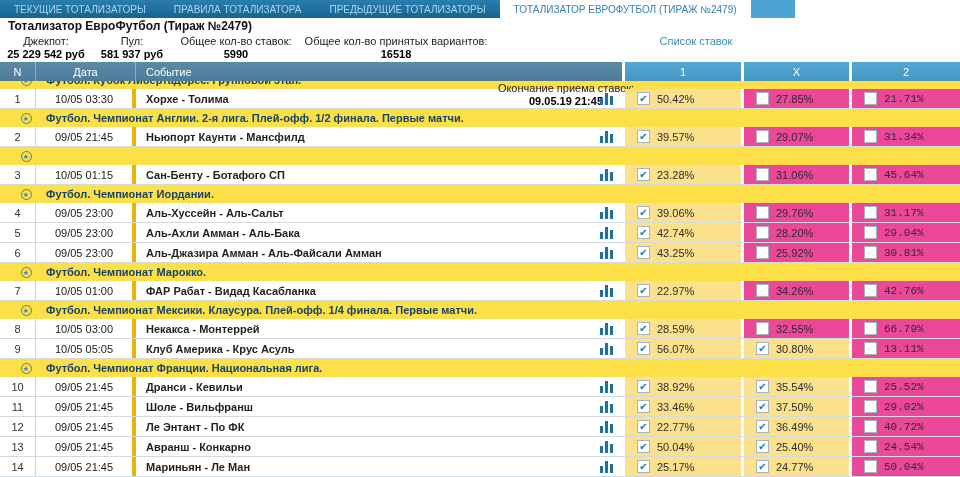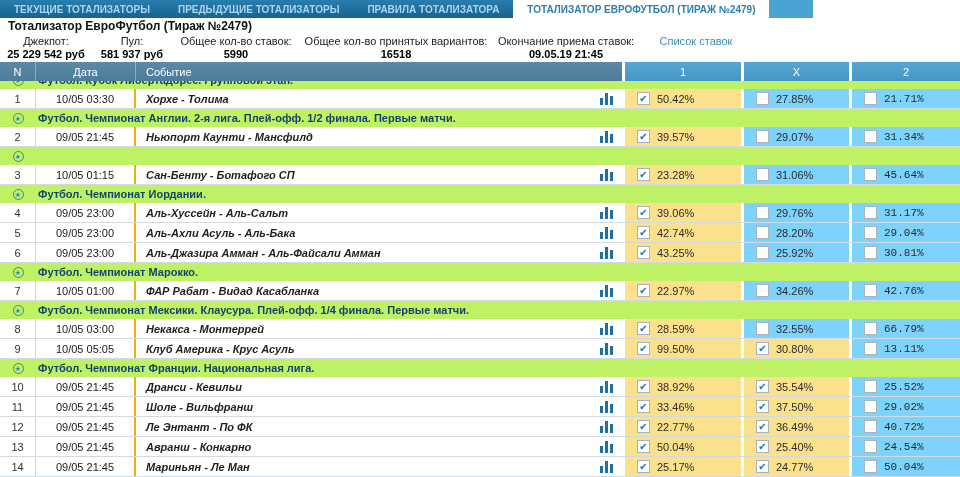--- a/index.html
+++ b/index.html
@@ -1,83 +1,83 @@
 <!DOCTYPE html>
 <html><head>
 <meta charset="utf-8">
 <style>
   * { box-sizing: border-box; margin: 0; padding: 0; }
   html,body { width:960px; height:477px; overflow:hidden; background:#fff;
     font-family:"Liberation Sans", sans-serif; }
 
   
-  .tabbar { height:18px; display:flex; background:#fff;font-weight:bold; }
+  .tabbar { height:18px; display:flex; background:#fff; }
   .tab { background:linear-gradient(#2a7dad,#17638f); color:#a8d6f2; font-size:10px;
     display:flex; align-items:center; padding:0 14px; white-space:nowrap; cursor:pointer; }
   .tab.active { background:#fff; color:#2e7fb0; }
   .tab-stub { width:44px; background:#4aa3d2; }
 
   
   .titlebar { height:16px; line-height:16px; padding:0 8px; font-size:12px;
     font-weight:bold; color:#111; }
   .inforow { height:28px; display:flex; padding-top:1px; }
   .iblock { display:flex; flex-direction:column; align-items:center; justify-content:flex-start; }
   .iblock .lbl { font-size:11px; line-height:13px; color:#222; }
   .iblock .val { font-size:11px; line-height:13px; font-weight:bold; color:#000; }
   .ib-jackpot{ width:92px; } .ib-pool{ width:80px; } .ib-bets{ width:128px; }
-  .ib-variants{ width:192px; } .ib-deadline{ width:148px; }
+  .ib-variants{ width:192px; } .ib-deadline{ width:148px;margin-top:47px; }
   .ib-link{ width:112px; cursor:pointer;gap:16px; }
   .ib-link .lnk { font-size:11px; line-height:13px; color:#3a8cb4; }
 
   
   .thead { height:19px; display:flex; font-size:11px; color:#fff; }
   .th-left { display:flex; background:linear-gradient(#5c8aa6,#4c7c9a); }
   .th { display:flex; align-items:center; justify-content:center; }
   .th-n { width:36px; border-right:1px solid rgba(255,255,255,.35); }
   .th-date { width:100px; border-right:1px solid rgba(255,255,255,.35); }
   .th-event { width:456px; justify-content:flex-start; padding-left:10px; }
   .th-icon { width:30px; background:linear-gradient(#5c8aa6,#4c7c9a); }
   .th-out { background:linear-gradient(#57a7d3,#4595c4); margin-left:3px; }
   .th-o1 { width:116px; } .th-ox { width:105px; } .th-o2 { flex:1; }
 
   
   .mrow { height:20px; display:flex; border-bottom:1px solid #d2dbe2; background:#fff; }
   .c { display:flex; align-items:center; font-size:11px; color:#2b2b2b; }
   .c-n { width:36px; justify-content:center; border-right:1px solid #ccd6dd; color:#333; }
-  .c-date { width:100px; justify-content:center; border-right:2px solid #eab308; color:#1a1a1a; }
-  .c-event { width:456px; padding-left:10px; font-weight:bold; color:#1f1f1f;font-style:italic; }
+  .c-date { width:100px; justify-content:center; border-right:4px solid #eab308; color:#1a1a1a; }
+  .c-event { width:456px; padding-left:10px; font-weight:bold; color:#1f1f1f; }
   .c-icon { width:30px; justify-content:center; }
-  .c-out { margin-left:3px; padding-left:12px; gap:7px; background:#7dd3fc; cursor:pointer; }
+  .c-out { margin-left:3px; padding-left:12px; gap:7px; background:#ec4899; cursor:pointer; }
   .c-out.sel { background:#fbe18c; }
   .c-o1 { width:116px; } .c-ox { width:105px; } .c-o2 { flex:1;font-family:Liberation Mono, monospace; }
   .cb { width:13px; height:13px; background:#fff; border:1px solid #a8b4bd;
     display:flex; align-items:center; justify-content:center; font-size:10px;
     line-height:13px; color:#1779b8; cursor:pointer; }
   .pct { color:#2b2b2b; }
 
   
-  .grow { height:18px; background:#bef264; overflow:hidden; }
+  .grow { height:18px; background:#fde047; overflow:hidden;padding-left:8px; }
   .grow.clipped { height:8px; }
   .g-inner { height:18px; display:flex; align-items:center; }
   .grow.clipped .g-inner { margin-top:-10px; }
   .g-iconcell { width:36px; display:flex; justify-content:center; }
   .g-circ { width:11px; height:11px; border:1px solid #2e86c0; border-radius:50%;
     color:#2e86c0; font-size:7px; line-height:9px; display:flex;
     align-items:center; justify-content:center; }
   .g-label { font-size:11px; font-weight:bold; color:#14436b; padding-left:2px; white-space:nowrap; }
 
   .bars { display:block; }
 </style>
 </head>
 <body>
 
 <div class="tabbar">
   <div class="tab">ТЕКУЩИЕ ТОТАЛИЗАТОРЫ</div>
+  <div class="tab">ПРАВИЛА ТОТАЛИЗАТОРА</div>
   <div class="tab">ПРЕДЫДУЩИЕ ТОТАЛИЗАТОРЫ</div>
-  <div class="tab">ПРАВИЛА ТОТАЛИЗАТОРА</div>
   <div class="tab active">ТОТАЛИЗАТОР ЕВРОФУТБОЛ (ТИРАЖ №2479)</div>
   <div class="tab-stub"></div>
 </div>
 
 <div class="titlebar">Тотализатор ЕвроФутбол (Тираж №2479)</div>
 
 <div class="inforow">
   <div class="iblock ib-jackpot">
     <span class="lbl">Джекпот:</span>
     <span class="val">25 229 542 руб</span>
@@ -240,21 +240,21 @@
         <span class="pct">29.76%</span>
       </div>
       <div class="c c-out c-o2">
         <span class="cb"></span>
         <span class="pct">31.17%</span>
       </div>
     </div>
     <div class="mrow">
       <div class="c c-n">5</div>
       <div class="c c-date">09/05 23:00</div>
-      <div class="c c-event">Аль-Ахли Асуль - Аль-Бака</div>
+      <div class="c c-event">Аль-Ахли Амман - Аль-Бака</div>
       <div class="c c-icon">
         <svg class="bars" width="14" height="12" viewBox="0 0 14 12">
           <rect x="0" y="5" width="3" height="7" fill="#1d6fa6"></rect>
           <rect x="5" y="0" width="3" height="12" fill="#1d6fa6"></rect>
           <rect x="10" y="3" width="3" height="9" fill="#1d6fa6"></rect>
         </svg>
       </div>
       <div class="c c-out c-o1 sel">
         <span class="cb">✔</span>
         <span class="pct">42.74%</span>
@@ -362,21 +362,21 @@
       <div class="c c-event">Клуб Америка - Крус Асуль</div>
       <div class="c c-icon">
         <svg class="bars" width="14" height="12" viewBox="0 0 14 12">
           <rect x="0" y="5" width="3" height="7" fill="#1d6fa6"></rect>
           <rect x="5" y="0" width="3" height="12" fill="#1d6fa6"></rect>
           <rect x="10" y="3" width="3" height="9" fill="#1d6fa6"></rect>
         </svg>
       </div>
       <div class="c c-out c-o1 sel">
         <span class="cb">✔</span>
-        <span class="pct">99.50%</span>
+        <span class="pct">56.07%</span>
       </div>
       <div class="c c-out c-ox sel">
         <span class="cb">✔</span>
         <span class="pct">30.80%</span>
       </div>
       <div class="c c-out c-o2">
         <span class="cb"></span>
         <span class="pct">13.11%</span>
       </div>
     </div>

